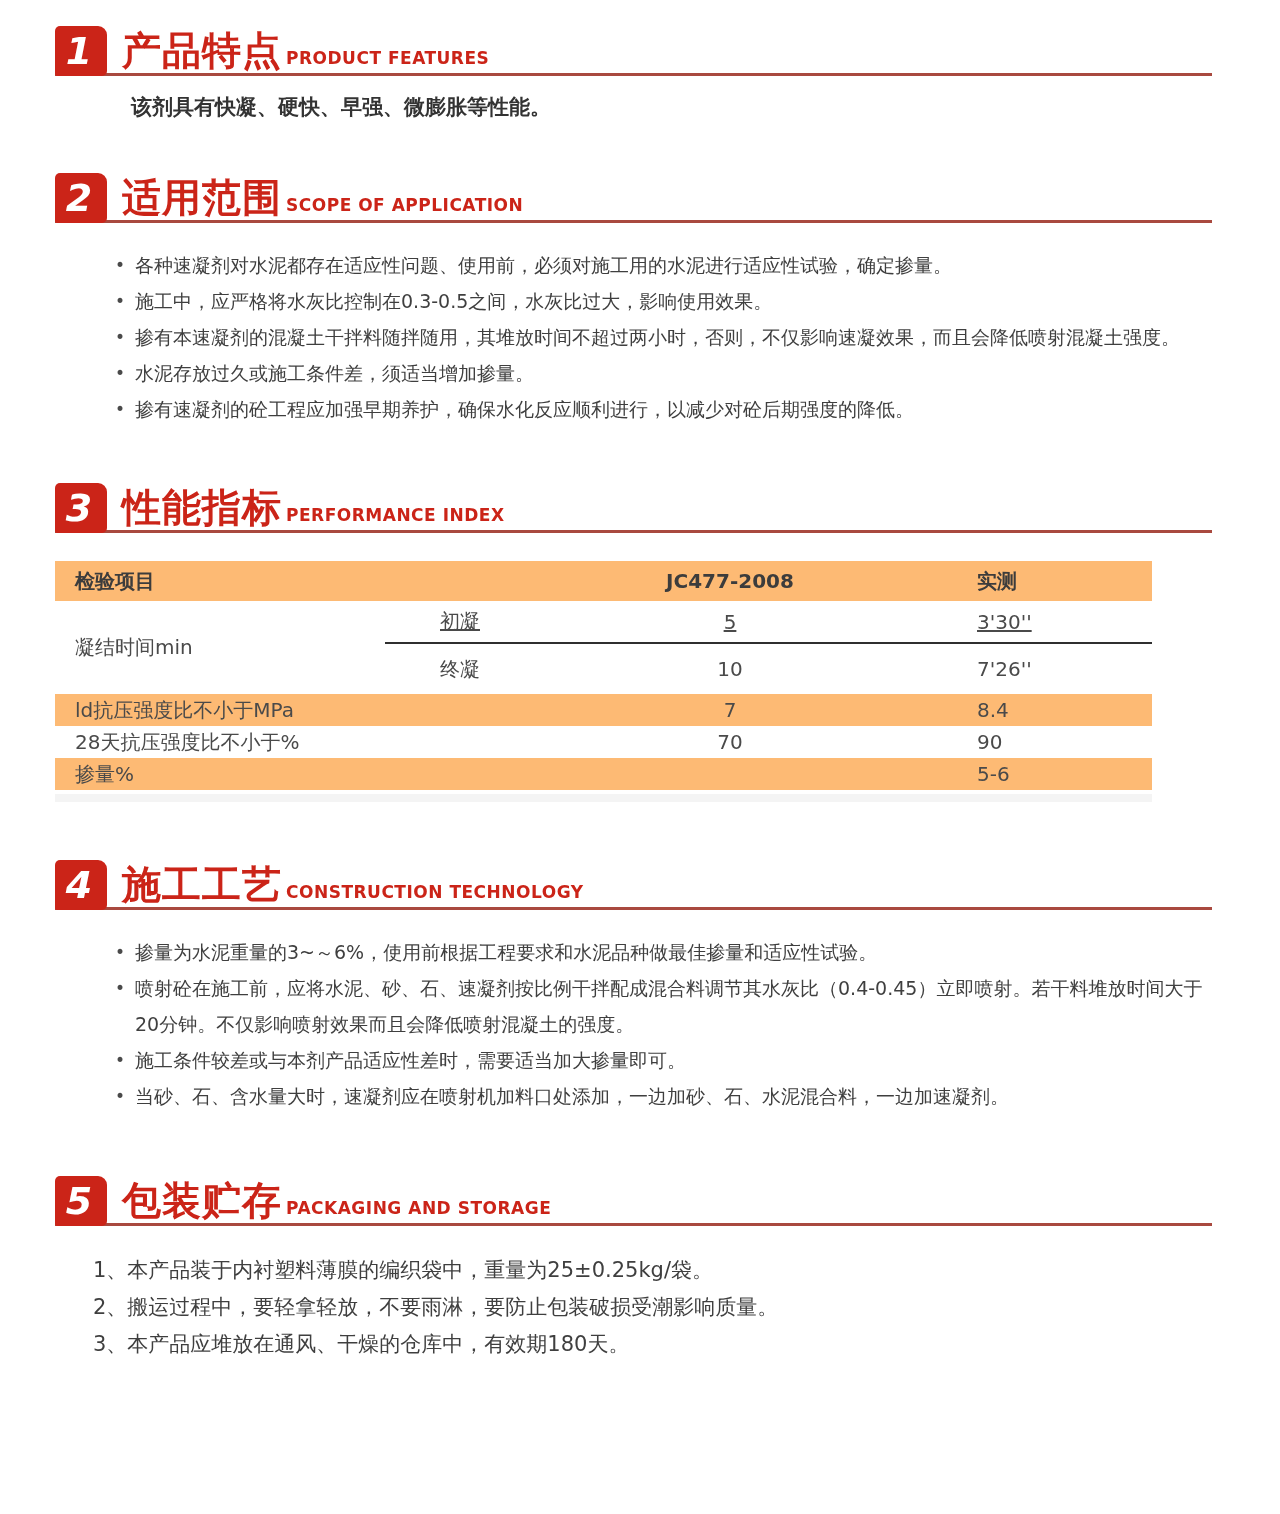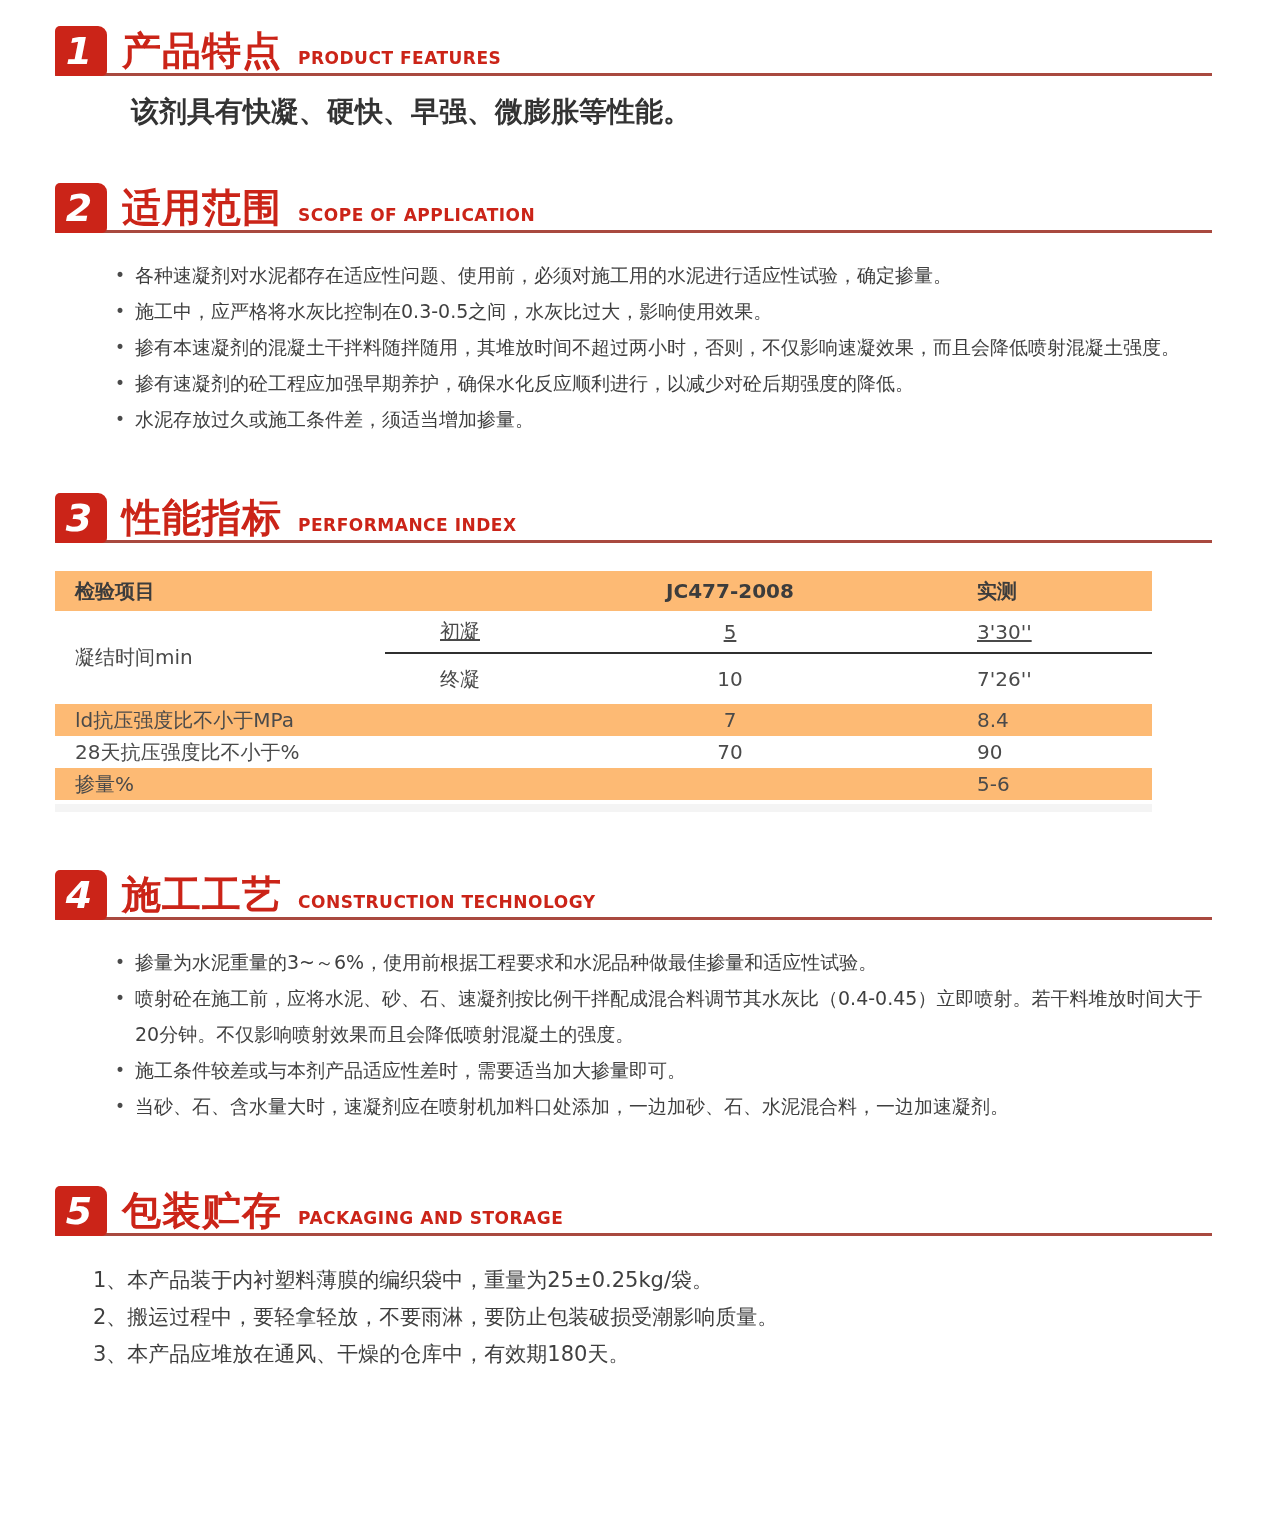--- a/index.html
+++ b/index.html
@@ -49,21 +49,21 @@
     font-weight: bold;
     line-height: 1;
     margin-left: 15px;
     padding-bottom: 3px;
     letter-spacing: 1px;
   }
   .sec-subtitle {
     color: #cb2418;
     font-size: 17px;
     font-weight: bold;
-    margin-left: 16px;
+    margin-left: 4px;
     padding-bottom: 5px;
     letter-spacing: 0.5px;
   }
 
   
   ul.bullets {
     list-style: none;
     margin: 18px 0 0 60px;
   }
   ul.bullets li {
@@ -76,21 +76,21 @@
   ul.bullets li::before {
     content: "•";
     position: absolute;
     left: 0;
     top: 0;
     font-size: 17px;
     color: #4a4a4a;
   }
   .intro {
     margin: 17px 0 0 76px;
-    font-size: 28px;
+    font-size: 21px;
     font-weight: bold;
     color: #333333;
   }
 
   
   ol.numbered {
     list-style: none;
     margin: 26px 0 0 38px;
   }
   ol.numbered li {
@@ -155,22 +155,22 @@
       <div class="badge">
         <span>2</span>
       </div>
       <div class="sec-title">适用范围</div>
       <div class="sec-subtitle">SCOPE OF APPLICATION</div>
     </div>
     <ul class="bullets">
       <li>各种速凝剂对水泥都存在适应性问题、使用前，必须对施工用的水泥进行适应性试验，确定掺量。</li>
       <li>施工中，应严格将水灰比控制在0.3-0.5之间，水灰比过大，影响使用效果。</li>
       <li>掺有本速凝剂的混凝土干拌料随拌随用，其堆放时间不超过两小时，否则，不仅影响速凝效果，而且会降低喷射混凝土强度。</li>
+      <li>水泥存放过久或施工条件差，须适当增加掺量。</li>
       <li>掺有速凝剂的砼工程应加强早期养护，确保水化反应顺利进行，以减少对砼后期强度的降低。</li>
-      <li>水泥存放过久或施工条件差，须适当增加掺量。</li>
     </ul>
   </section>
 
   <section class="sec-3">
     <div class="sec-header">
       <div class="badge">
         <span>3</span>
       </div>
       <div class="sec-title">性能指标</div>
       <div class="sec-subtitle">PERFORMANCE INDEX</div>

